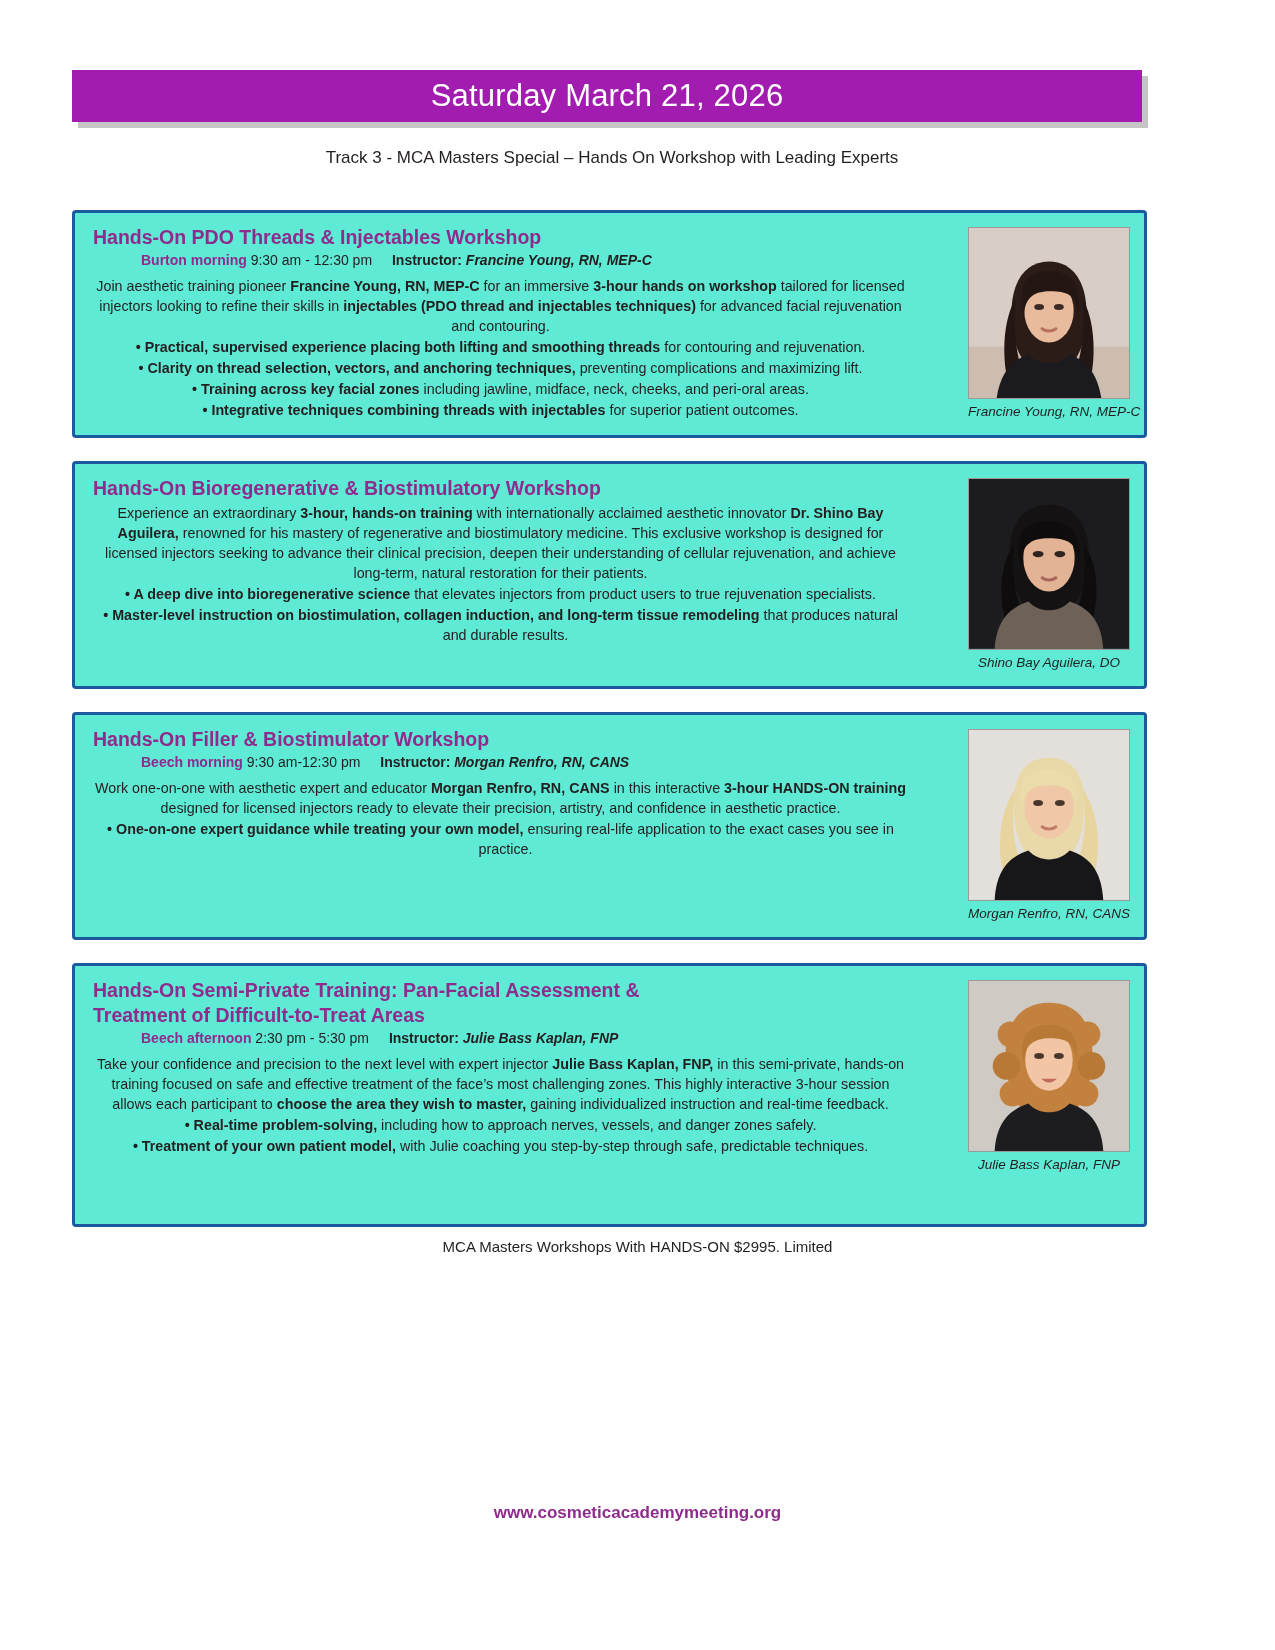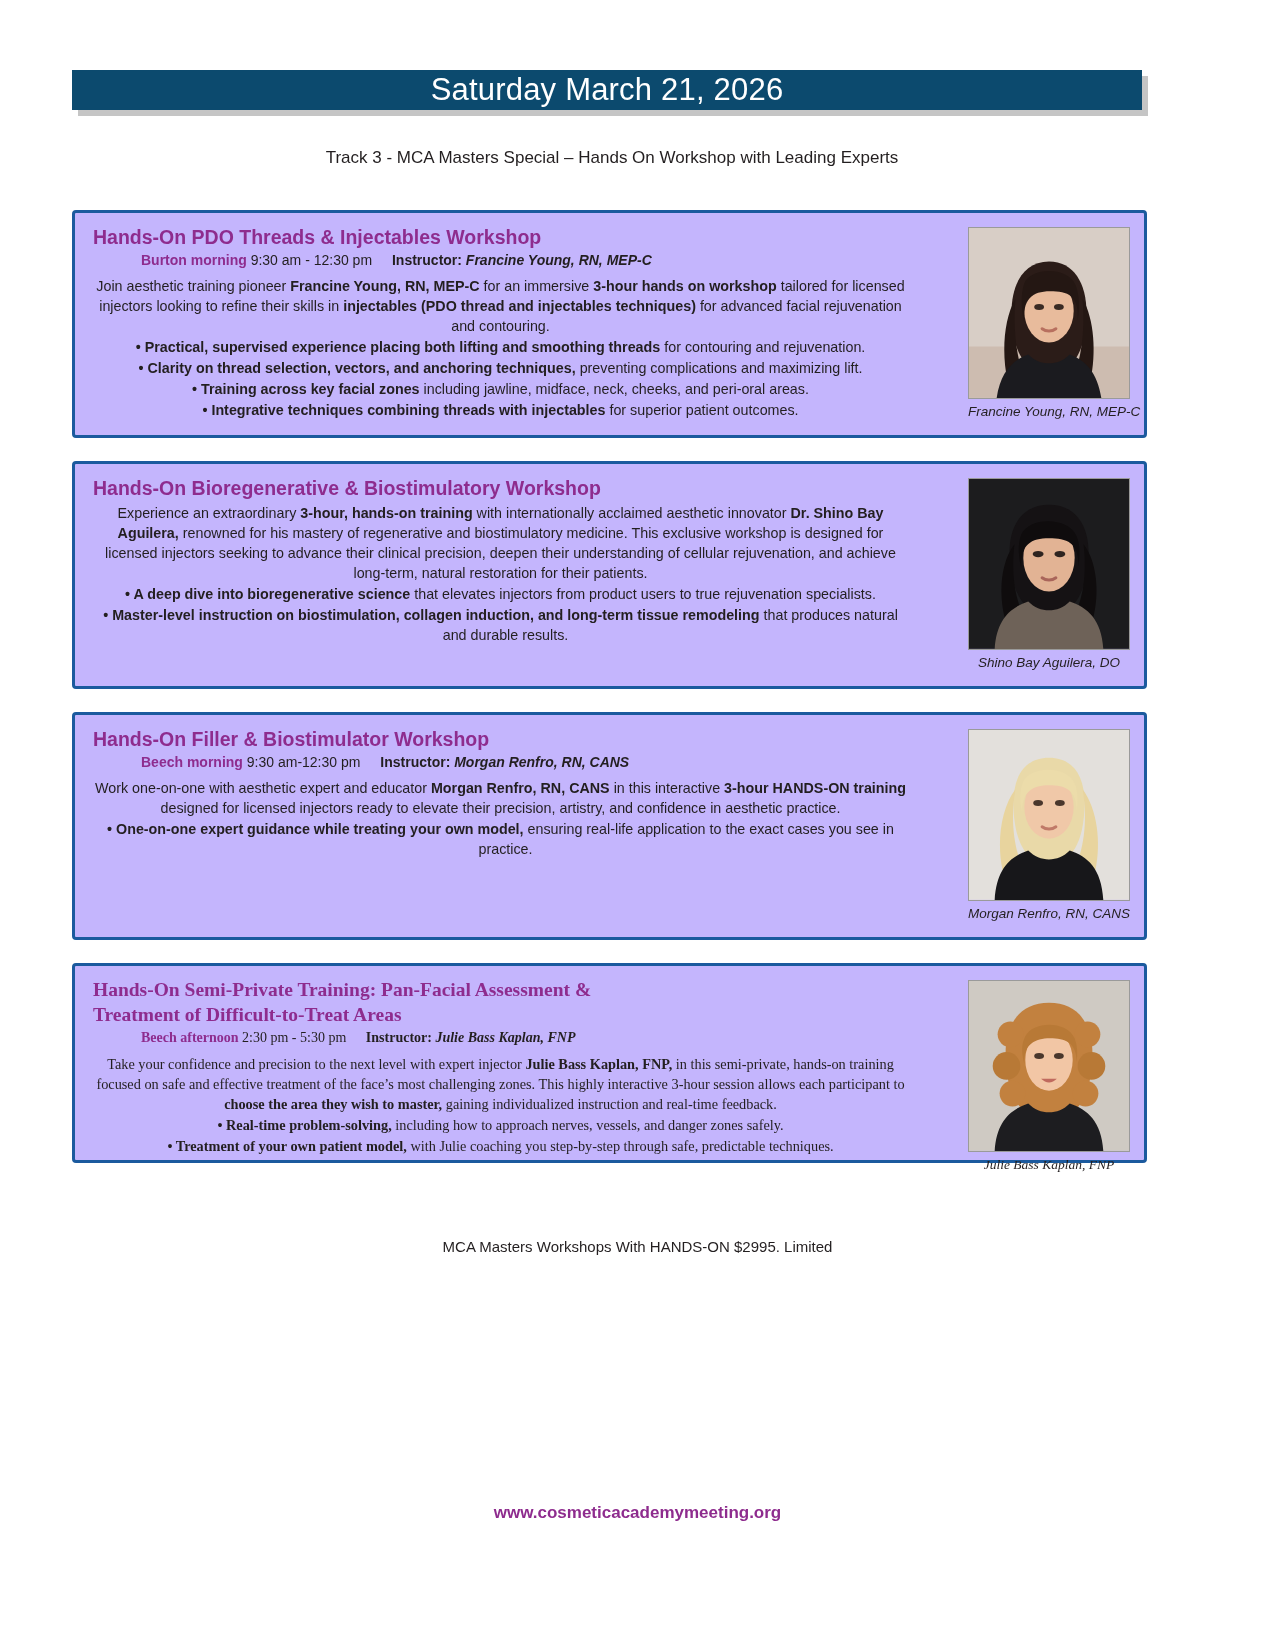--- a/index.html
+++ b/index.html
@@ -21,22 +21,22 @@
     height: 1650px;
     box-sizing: border-box;
   }
 
   
   .date-band {
     position: absolute;
     left: 72px;
     top: 70px;
     width: 1070px;
-    height: 40px;
-    background: #0c4a6e;
+    height: 52px;
+    background: #a21caf;
     box-shadow: 6px 6px 0 rgba(90,90,90,0.35);
     display: flex;
     align-items: center;
     justify-content: center;
   }
   .date-band .date-text {
     color: #ffffff;
     font-size: 31px;
     letter-spacing: 0.2px;
   }
@@ -52,21 +52,21 @@
   }
 
   
   .card {
     position: absolute;
     left: 72px;
     width: 1075px;
     border: 3px solid #1b5a9e;
     border-radius: 4px;
     box-sizing: border-box;
-    background: #c4b5fd;
+    background: #5eead4;
   }
   .card-inner {
     position: relative;
     padding: 12px 16px 12px 18px;
     height: 100%;
     box-sizing: border-box;
   }
   .card-title {
     color: #8e2c8e;
     font-size: 19.5px;
@@ -264,21 +264,21 @@
             <ellipse cx="70" cy="74" rx="5" ry="3" fill="#4a372c"></ellipse>
             <ellipse cx="92" cy="74" rx="5" ry="3" fill="#4a372c"></ellipse>
             <path d="M74 98c4 3 10 3 14 0" stroke="#c07a68" stroke-width="3" fill="none" stroke-linecap="round"></path>
           </svg>
         </div>
         <div class="caption">Morgan Renfro, RN, CANS</div>
       </div>
     </div>
   </div>
 
-  <div class="card" style="top:963px; height:200px;font-family:Liberation Serif, serif;">
+  <div class="card" style="top:963px; height:264px;">
     <div class="card-inner">
       <div class="card-title">
         <span>Hands-On Semi-Private Training: Pan-Facial Assessment &amp;</span><br>
         <span>Treatment of Difficult-to-Treat Areas</span>
       </div>
       <div class="card-meta">
         <span class="slot">Beech afternoon</span>
         <span class="slot-time">2:30 pm - 5:30 pm</span>
         <span class="instr-label">Instructor:</span>
         <span class="instr-name">Julie Bass Kaplan, FNP</span>

